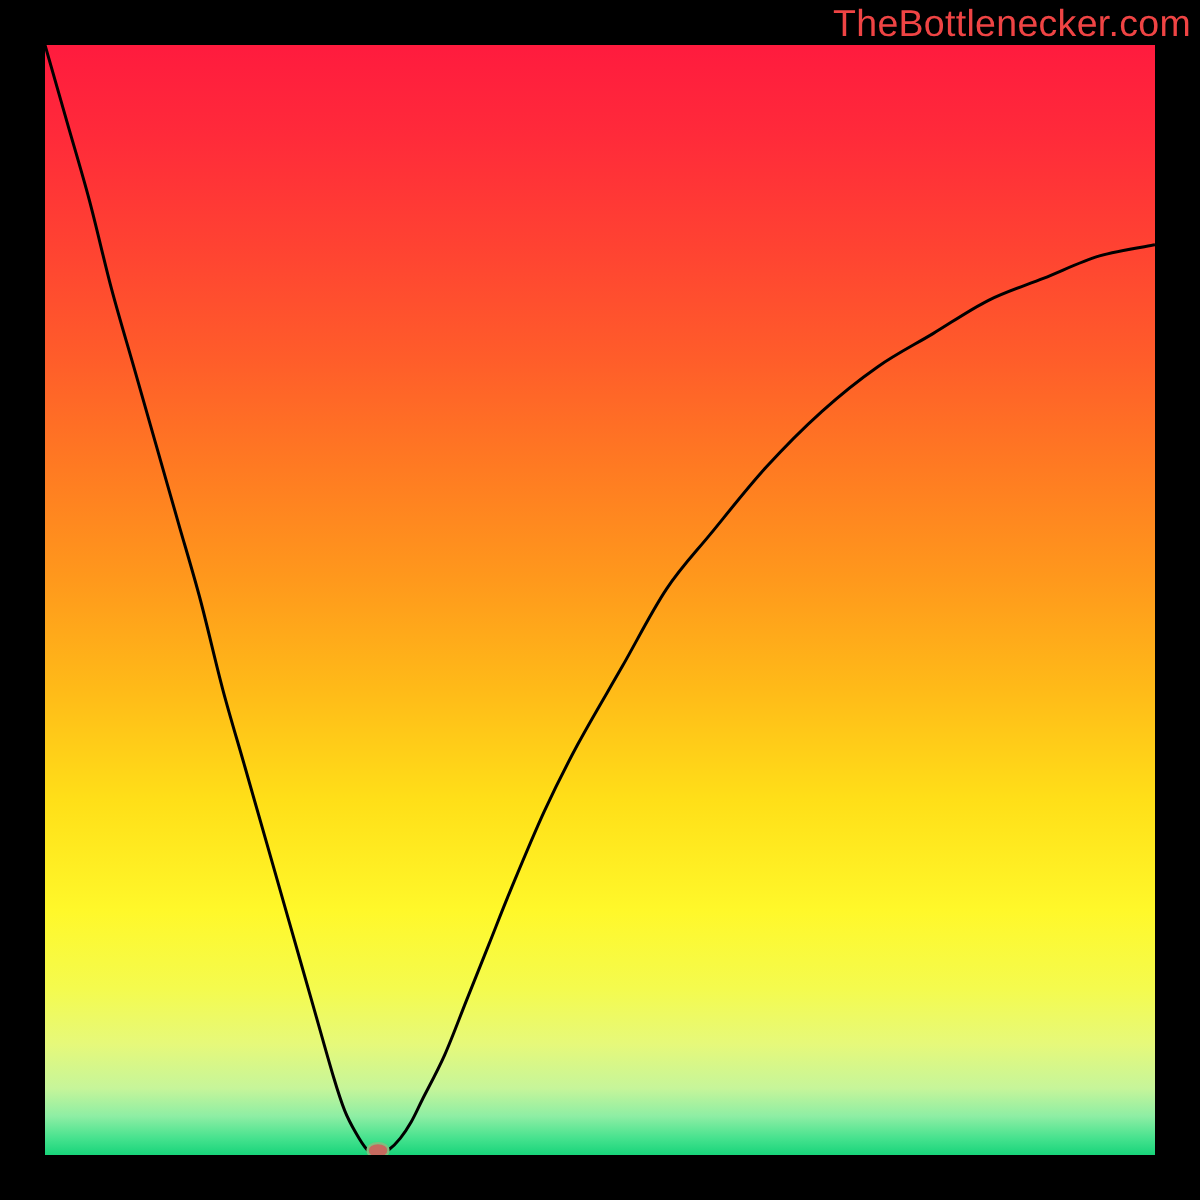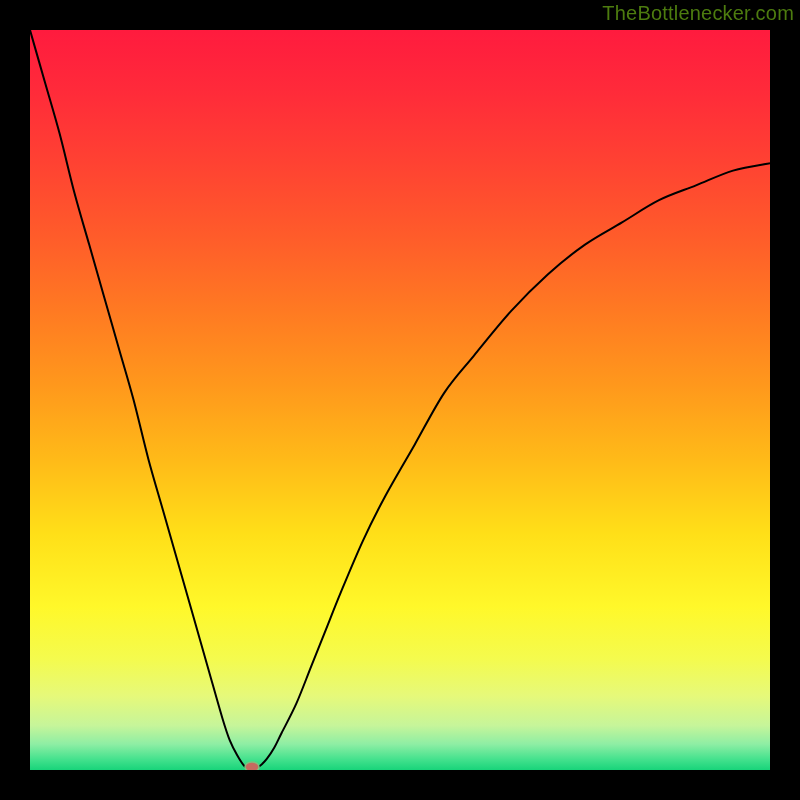--- a/index.html
+++ b/index.html
@@ -21,22 +21,22 @@
     position: absolute;
     left: 30px;
     top: 30px;
     width: 740px;
     height: 740px;
   }
   .watermark {
     position: absolute;
     right: 6px;
     top: 2px;
-    color: #4d7c0f;
-    font-size: 20px;
+    color: #ef4444;
+    font-size: 25px;
     letter-spacing: 0.2px;
     user-select: none;
   }
 </style>
 </head>
 <body>
 
 <div class="stage">
   <div class="watermark">TheBottlenecker.com</div>
 

